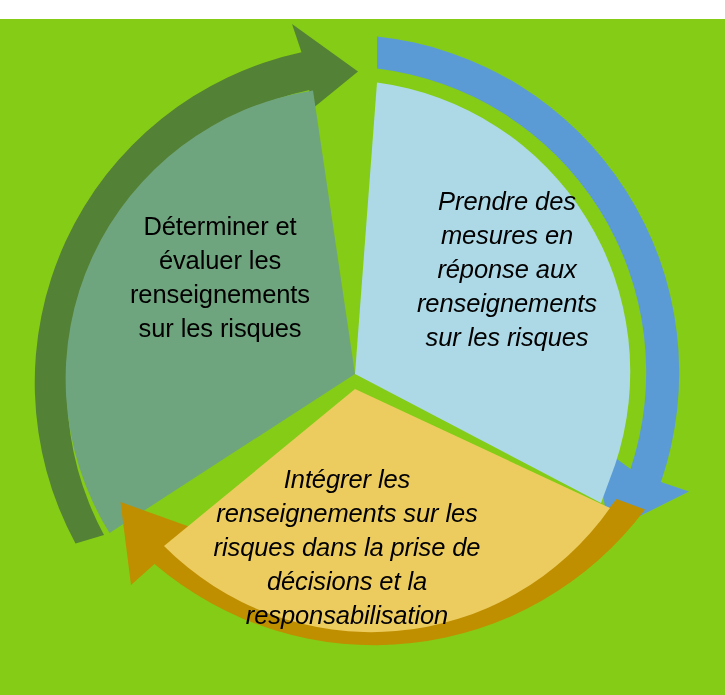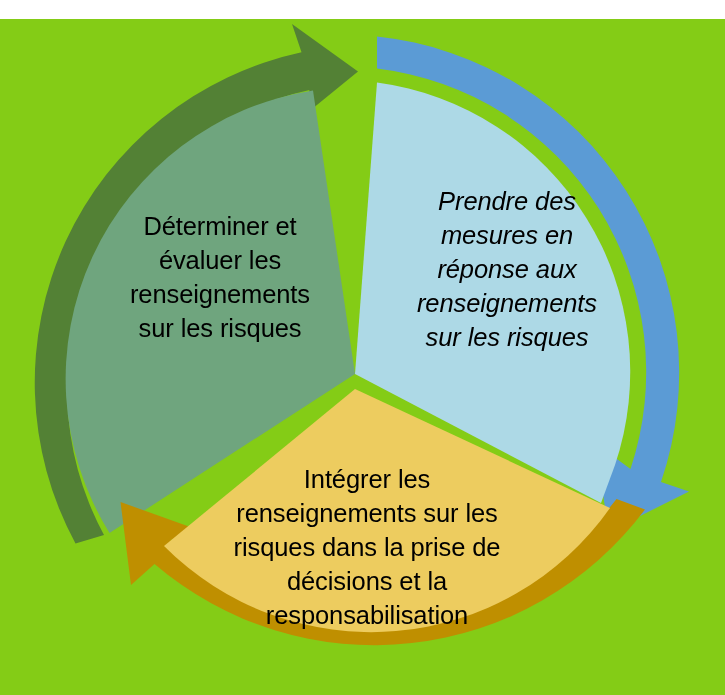--- a/index.html
+++ b/index.html
@@ -43,23 +43,24 @@
     top: 190px;
     width: 272px;
   }
   #label-respond {
     left: 382px;
     top: 165px;
     width: 250px;
     font-style: italic;
   }
   #label-integrate {
-    left: 172px;
+    left: 152px;
     top: 443px;
     width: 390px;
+    font-style: italic;
   }
 </style>
 </head>
 <body>
 
 <div id="diagram-root" style="background: #84cc16; margin-top: 19px;">
 
   <svg id="cycle-svg" viewBox="0 0 725 695" xmlns="http://www.w3.org/2000/svg">
 
     <g>

